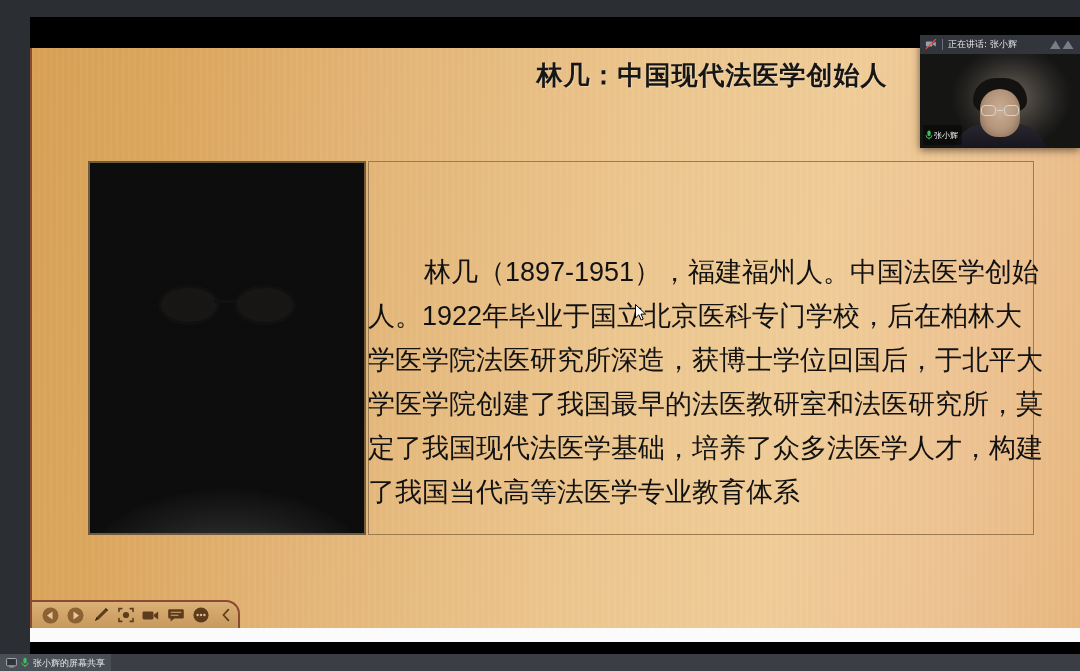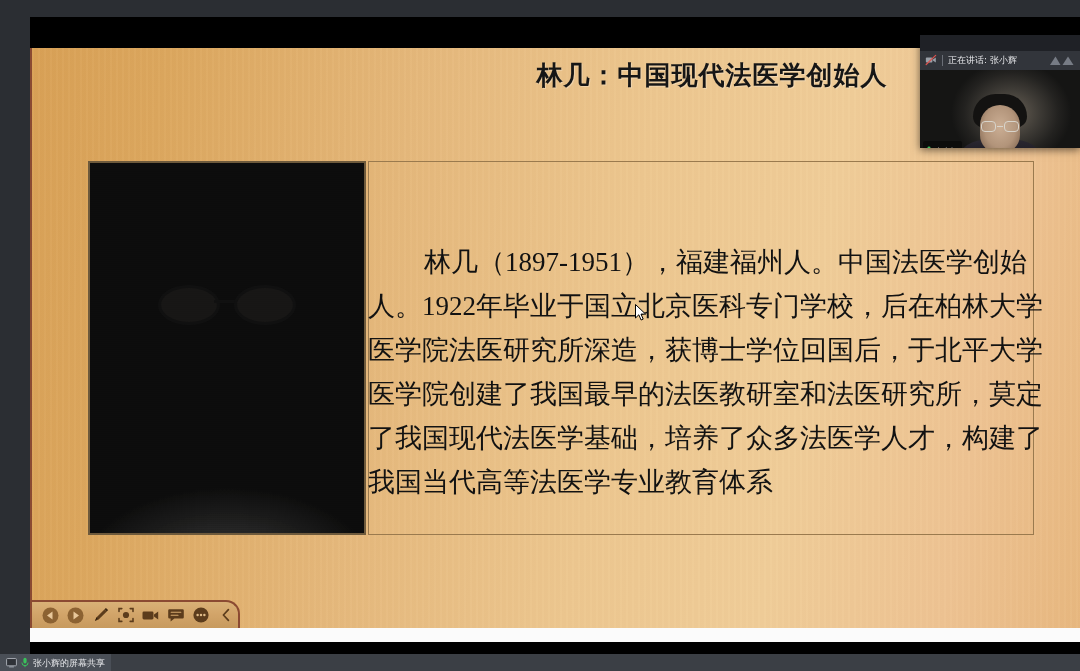--- a/index.html
+++ b/index.html
@@ -156,23 +156,23 @@
     top: 113px;
     width: 666px;
     height: 374px;
     border: 1px solid #9a7a4e;
     box-sizing: border-box;
     z-index: 2;
   }
   .body-text {
     position: absolute;
     left: 336px;
-    top: 192px;
+    top: 202px;
     width: 676px;
-    font-family: Liberation Serif, serif;
+    font-family: Liberation Sans, sans-serif;
     font-size: 27px;
     line-height: 44px;
     color: #121212;
     text-indent: 56px;
     letter-spacing: 0px;
     z-index: 4;
   }
 
   
   .slide-cursor {
@@ -253,21 +253,20 @@
   }
   .video-header {
     position: relative;
     height: 19px;
     background: #32353b;
     display: flex;
     align-items: center;
     padding: 0 5px;
     box-sizing: border-box;
     gap: 5px;
-    margin-top: 16px;
   }
   .vh-divider {
     width: 1px;
     height: 11px;
     background: #6a6e76;
   }
   .video-header-label {
     font-size: 9px;
     color: #e6e7ea;
     white-space: nowrap;

